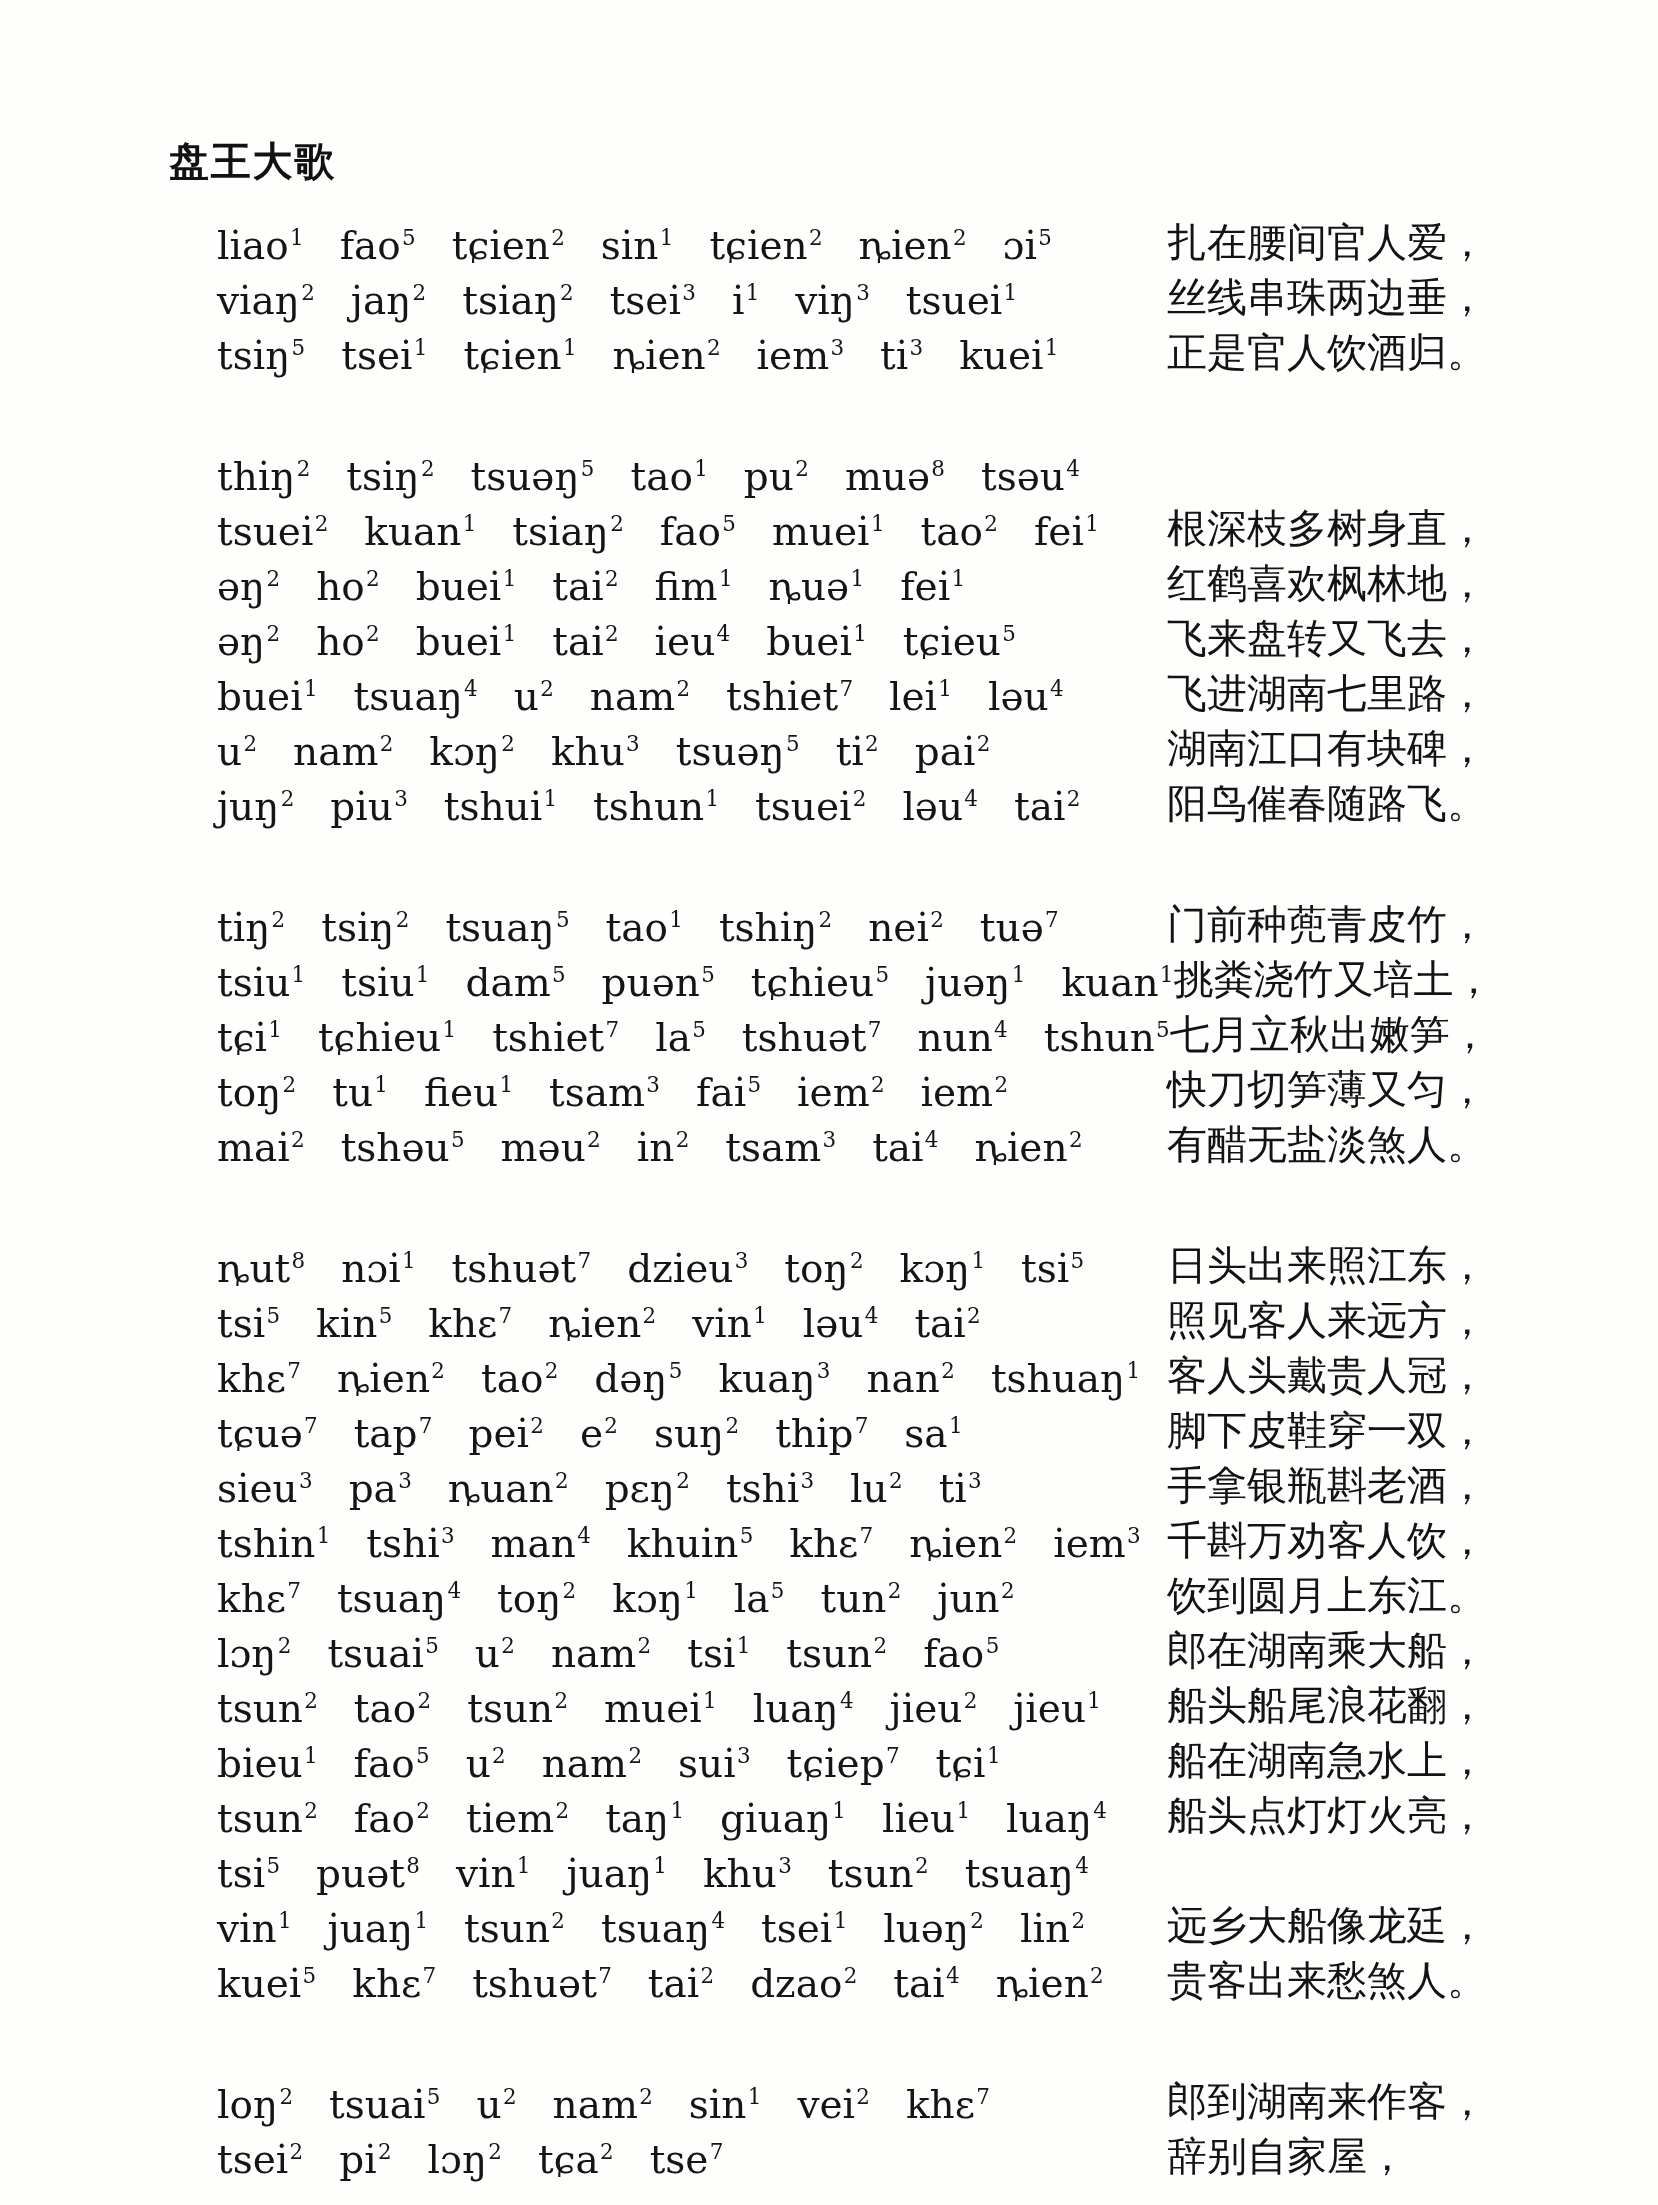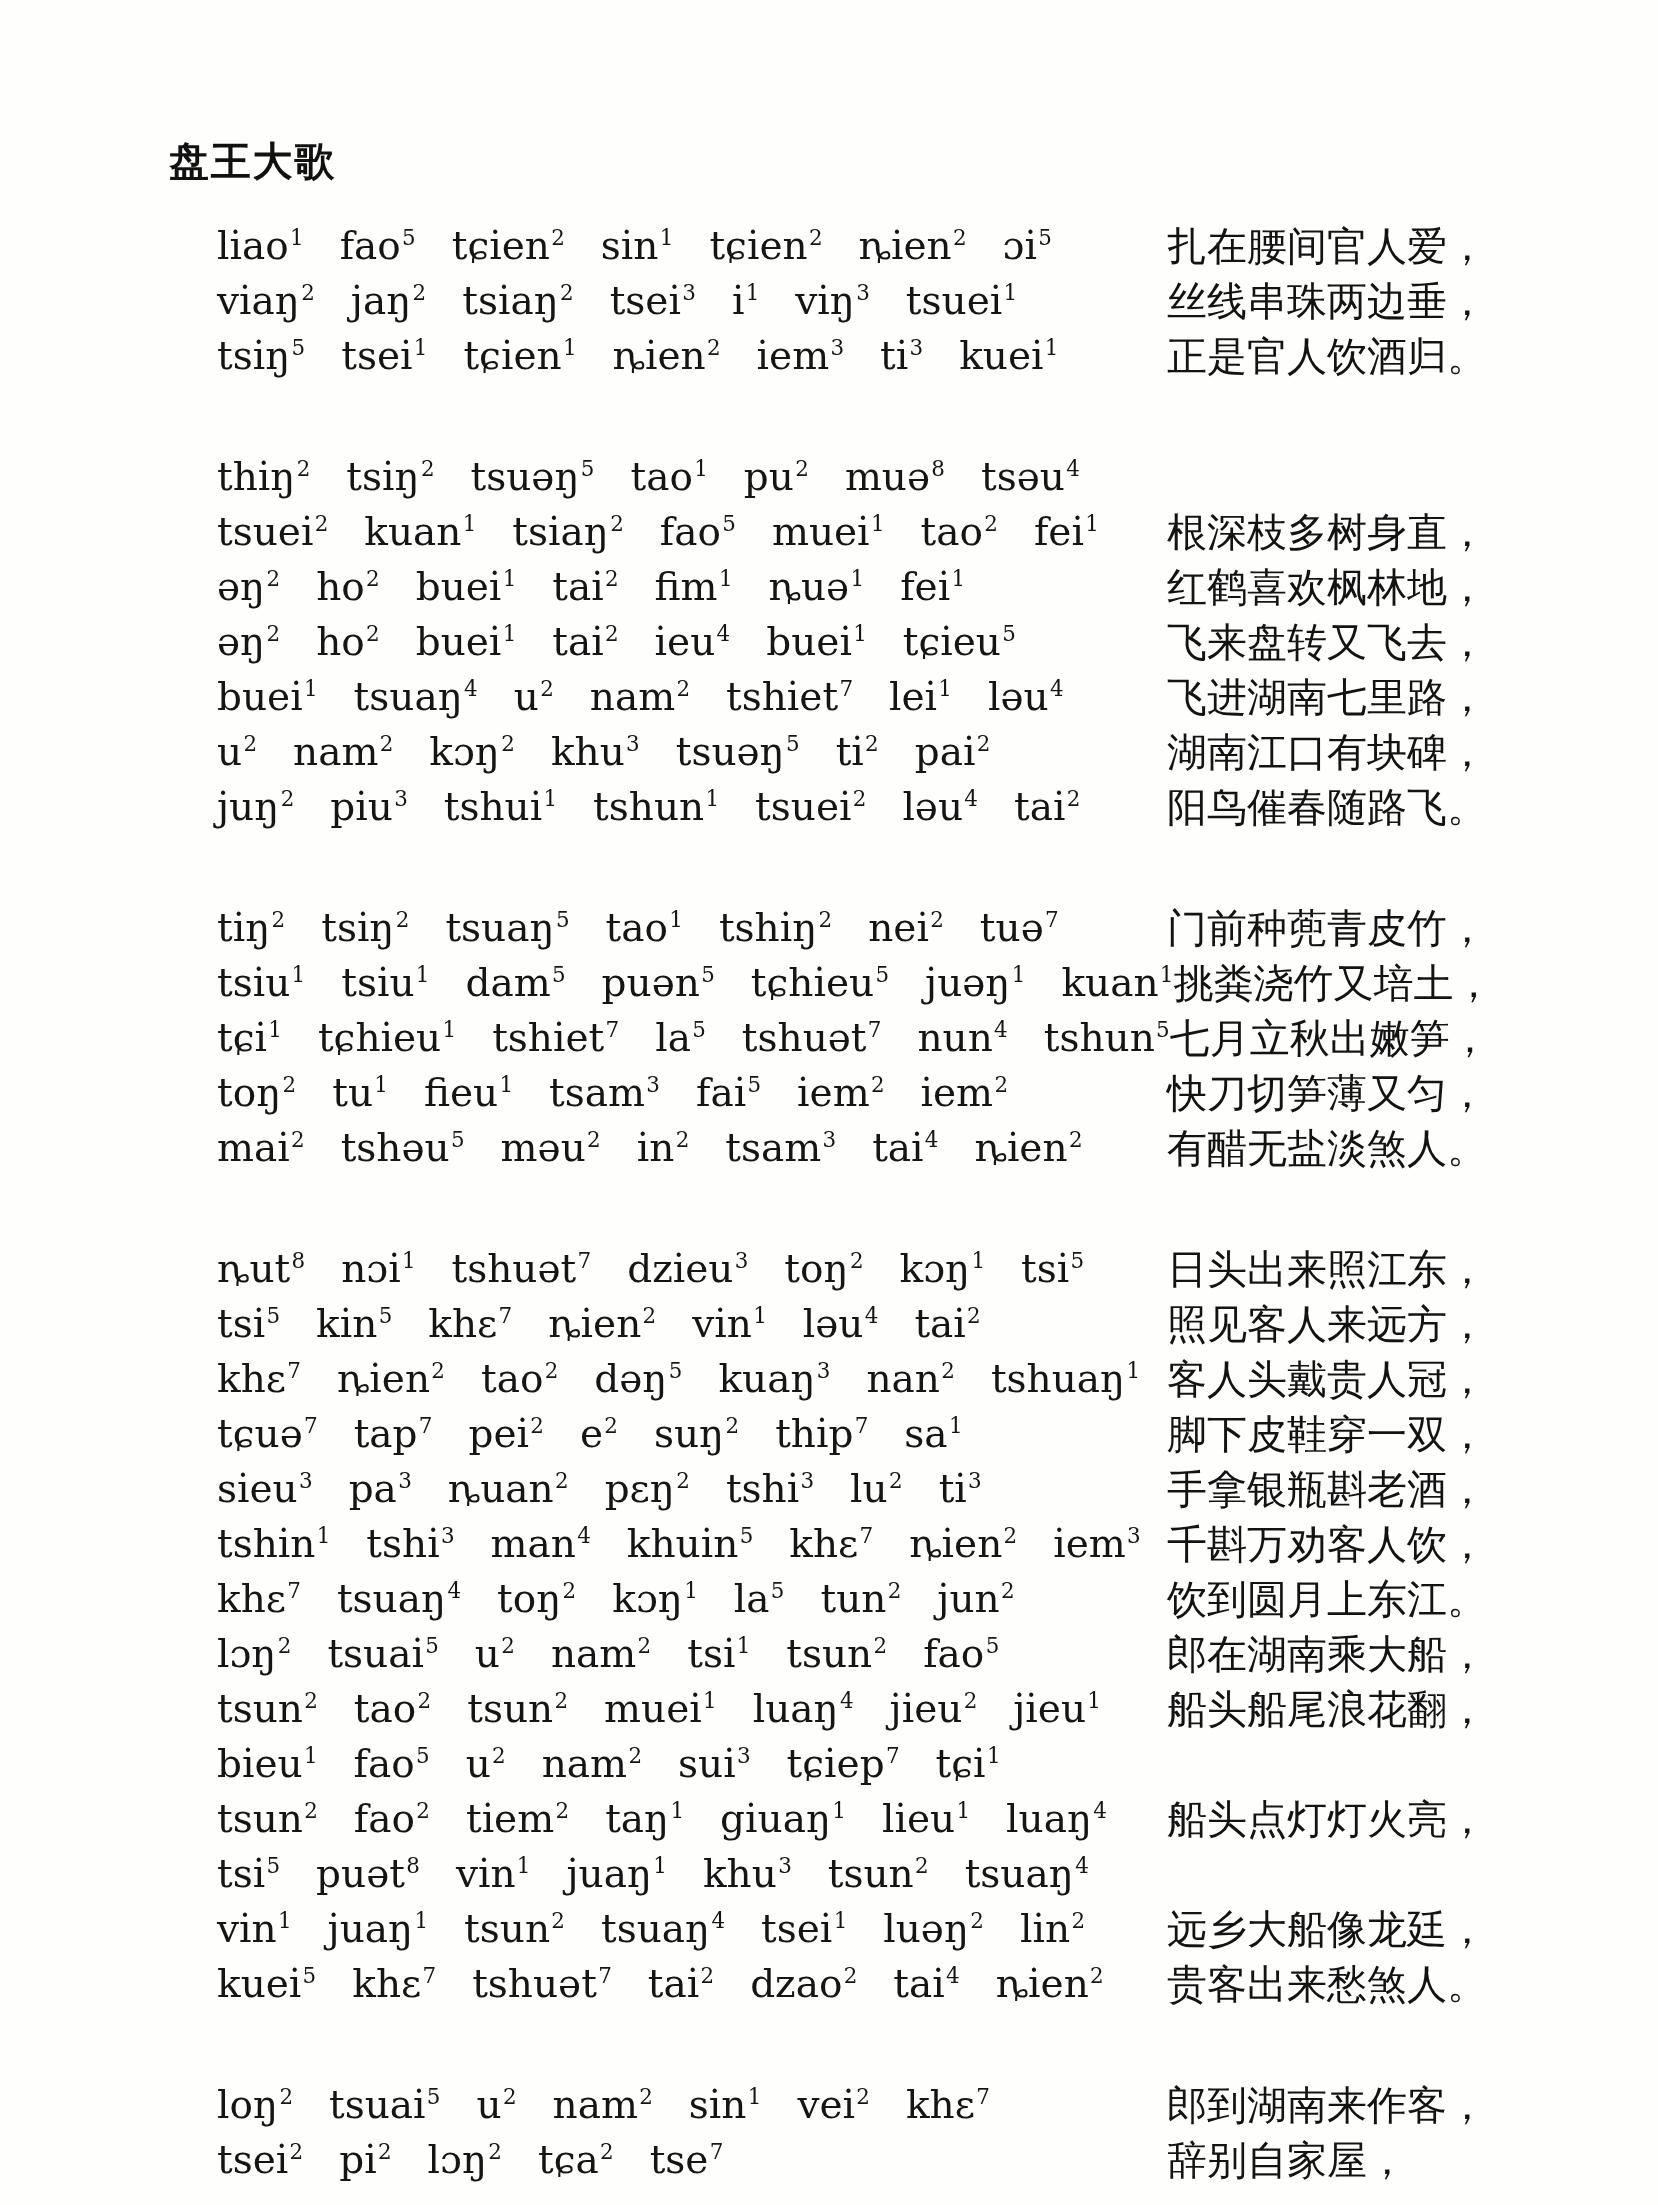--- a/index.html
+++ b/index.html
@@ -54,21 +54,21 @@
     display: inline-block;
   }
   .tone {
     font-size: 0.55em;
     vertical-align: super;
     line-height: 0;
     margin-left: 1.3px;
   }
   .chinese-line {
     flex: 1 1 auto;
-    font-family: Liberation Sans, sans-serif;
+    font-family: Liberation Mono, monospace;
     font-size: 40px;
     line-height: 1;
     white-space: nowrap;
     color: #131313;
   }
 </style>
 </head>
 <body>
 
 <div class="page">
@@ -372,20 +372,21 @@
         <div class="line-row">
           <div class="phonetic-line">
             <span class="phonetic-word"><span>bieu</span><span class="tone">1</span></span>
             <span class="phonetic-word"><span>fao</span><span class="tone">5</span></span>
             <span class="phonetic-word"><span>u</span><span class="tone">2</span></span>
             <span class="phonetic-word"><span>nam</span><span class="tone">2</span></span>
             <span class="phonetic-word"><span>sui</span><span class="tone">3</span></span>
             <span class="phonetic-word"><span>tɕiep</span><span class="tone">7</span></span>
             <span class="phonetic-word"><span>tɕi</span><span class="tone">1</span></span>
           </div>
+          <div class="chinese-line">船在湖南急水上，</div>
         </div>
         <div class="line-row">
           <div class="phonetic-line">
             <span class="phonetic-word"><span>tsun</span><span class="tone">2</span></span>
             <span class="phonetic-word"><span>fao</span><span class="tone">2</span></span>
             <span class="phonetic-word"><span>tiem</span><span class="tone">2</span></span>
             <span class="phonetic-word"><span>taŋ</span><span class="tone">1</span></span>
             <span class="phonetic-word"><span>giuaŋ</span><span class="tone">1</span></span>
             <span class="phonetic-word"><span>lieu</span><span class="tone">1</span></span>
             <span class="phonetic-word"><span>luaŋ</span><span class="tone">4</span></span>

